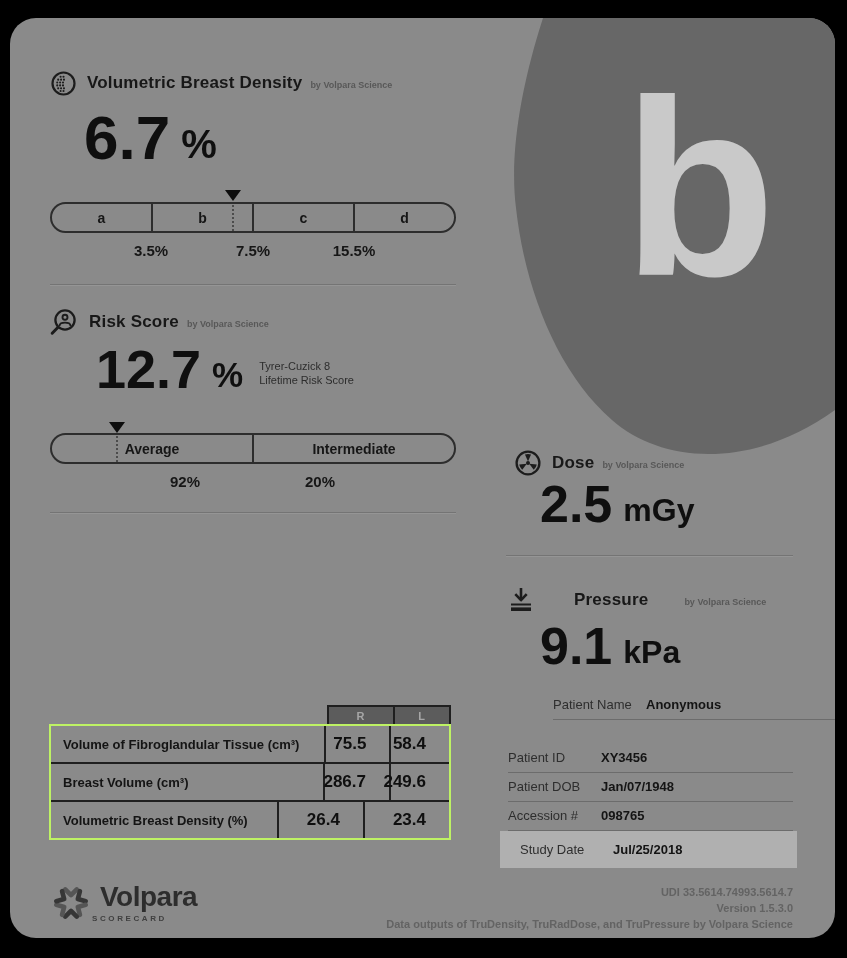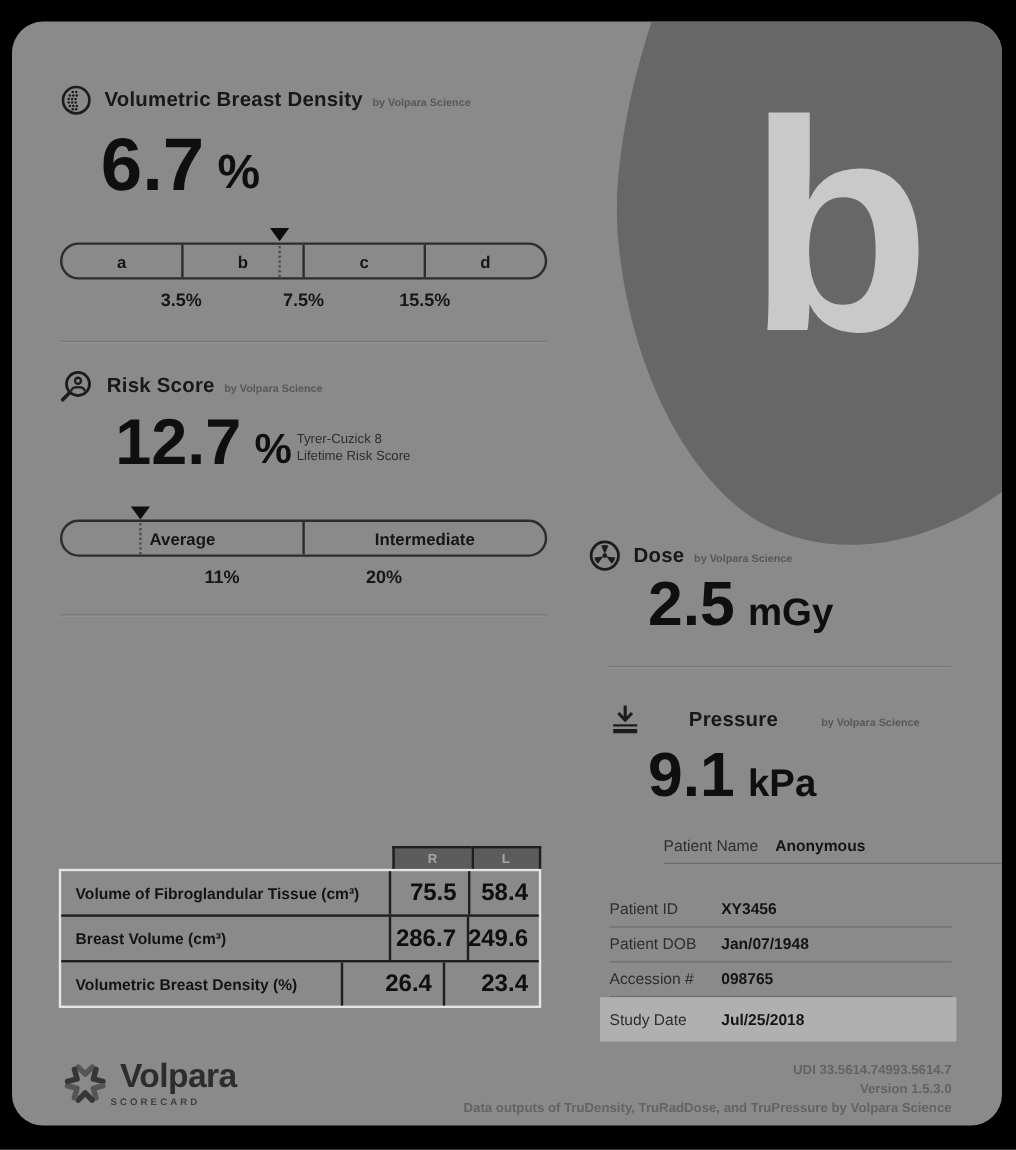--- a/index.html
+++ b/index.html
@@ -20,21 +20,21 @@
     font-weight:bold;color:#c9c9c9;
   }
   
   .sec-head{position:absolute;display:flex;align-items:center;}
   .sec-title{font-size:17px;font-weight:bold;color:#181818;margin-left:10px;letter-spacing:.2px;}
   .byline{font-size:9px;font-weight:bold;color:#585858;margin-left:8px;position:relative;top:2px;}
   
   .value-row{position:absolute;display:flex;align-items:flex-end;color:#0f0f0f;}
   .value-big{font-weight:bold;line-height:.78;}
   .value-unit{font-weight:bold;line-height:.9;margin-left:11px;}
-  .model-note{font-size:11px;line-height:14px;color:#2d2d2d;margin-left:4px;margin-bottom:3px;font-weight:normal;}
+  .model-note{font-size:11px;line-height:14px;color:#2d2d2d;margin-left:16px;margin-bottom:3px;font-weight:normal;}
   
   .bar{
     position:absolute;height:31px;border:2px solid #2d2d2d;border-radius:18px;
     display:flex;box-sizing:border-box;
   }
   .bar .seg{
     flex:1;display:flex;align-items:center;justify-content:center;
     font-size:14px;font-weight:bold;color:#161616;border-right:2px solid #2d2d2d;
   }
   .bar .seg:last-child{border-right:none;}
@@ -52,43 +52,43 @@
   
   .tbl{position:absolute;left:39px;top:687px;width:402px;font-weight:bold;}
   .tbl-head{display:flex;margin-left:278px;}
   .tbl-head .hcell{
     box-sizing:border-box;height:19px;background:#5c5c5c;border:2px solid #1f1f1f;
     border-bottom:none;color:#a6a6a6;font-size:11px;letter-spacing:1px;
     display:flex;align-items:center;justify-content:center;
   }
   .hcell.r{width:66px;border-right:none;}
   .hcell.l{width:58px;}
-  .tbl-body{border:2px solid #e5e5e5;}
+  .tbl-body{border:2px solid #bef264;}
   .trow{display:flex;height:36px;border-bottom:2px solid #1f1f1f;}
   .trow:last-child{border-bottom:none;gap:28px;}
   .tcell-label{
     box-sizing:border-box;width:278px;display:flex;align-items:center;
     padding-left:12px;font-size:13px;color:#141414;border-right:2px solid #1f1f1f;
   }
   .tcell-val{
     box-sizing:border-box;display:flex;align-items:center;justify-content:flex-end;
-    padding-right:9px;font-size:20px;color:#0f0f0f;
+    padding-right:23px;font-size:17px;color:#0f0f0f;
   }
   .tcell-val.r{width:66px;border-right:2px solid #1f1f1f;}
   .tcell-val.l{width:58px;}
   
   .p-row{
     position:absolute;left:498px;width:285px;height:29px;
     display:flex;align-items:center;border-bottom:1px solid #6c6c6c;font-size:13px;
   }
   .p-row .p-label{width:93px;color:#2e2e2e;}
   .p-row .p-val{font-weight:bold;color:#141414;}
   .p-row.hl{
     left:490px;width:297px;height:37px;border-bottom:none;background:#b0b0b0;
-    padding-left:8px;box-sizing:border-box;
+    padding-left:20px;box-sizing:border-box;
   }
   
   .footer{
     position:absolute;right:42px;top:866px;text-align:right;
     font-size:11px;line-height:16px;font-weight:bold;color:#636363;
   }
   
   .logo{position:absolute;left:40px;top:864px;display:flex;align-items:flex-start;}
   .logo-word{font-size:28px;font-weight:bold;color:#2d2d2d;margin-left:8px;line-height:1.1;letter-spacing:-0.5px;}
   .logo-sub{font-size:8px;font-weight:bold;letter-spacing:2.6px;color:#3f3f3f;text-align:left;margin-top:1px;}
@@ -168,26 +168,26 @@
       <span>Lifetime Risk Score</span>
     </span>
   </div>
 
   <div class="marker-tri" style="left:107px;top:404px;"></div>
   <div class="bar" style="left:40px;top:415px;width:406px;">
     <div class="seg">Average</div>
     <div class="seg">Intermediate</div>
   </div>
   <div class="marker-dash" style="left:106px;top:418px;height:26px;"></div>
-  <div class="tick" style="left:175px;top:455px;">11%</div>
+  <div class="tick" style="left:175px;top:455px;">92%</div>
   <div class="tick" style="left:310px;top:455px;">20%</div>
 
   <div class="sep" style="left:40px;top:494px;width:406px;"></div>
 
-  <div class="sec-head" style="left:480px;top:430px;height:30px;">
+  <div class="sec-head" style="left:504px;top:430px;height:30px;">
     <svg class="icon" width="28" height="28" viewBox="0 0 28 28" aria-hidden="true">
       <circle cx="14" cy="14" r="11.4" fill="none" stroke="#1c1c1c" stroke-width="2.3"></circle>
       <circle cx="14" cy="14" r="2" fill="#1c1c1c"></circle>
       <g fill="#1c1c1c">
         <path d="M14,12.6 L11,5.6 A9,9 0 0 1 17,5.6 Z"></path>
         <g transform="rotate(120 14 14)">
             <path d="M14,12.6 L11,5.6 A9,9 0 0 1 17,5.6 Z"></path>
           </g>
         <g transform="rotate(240 14 14)">
             <path d="M14,12.6 L11,5.6 A9,9 0 0 1 17,5.6 Z"></path>

